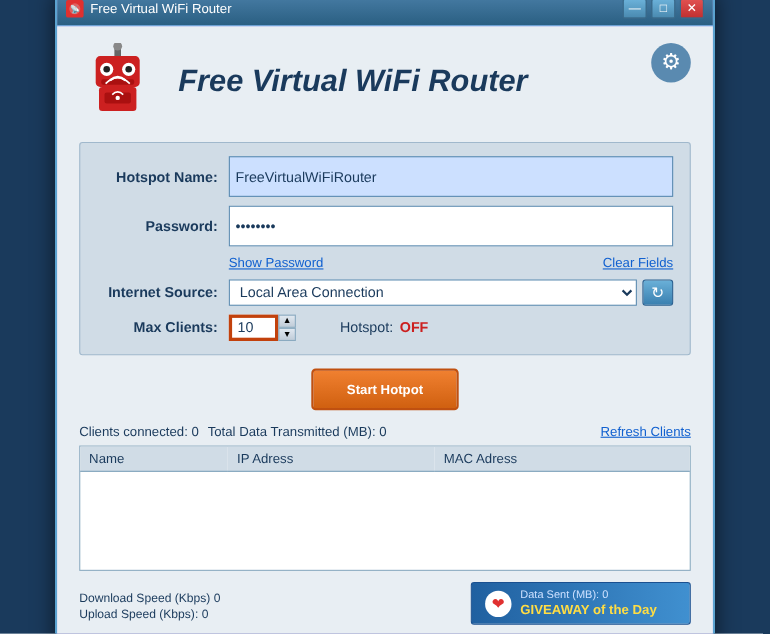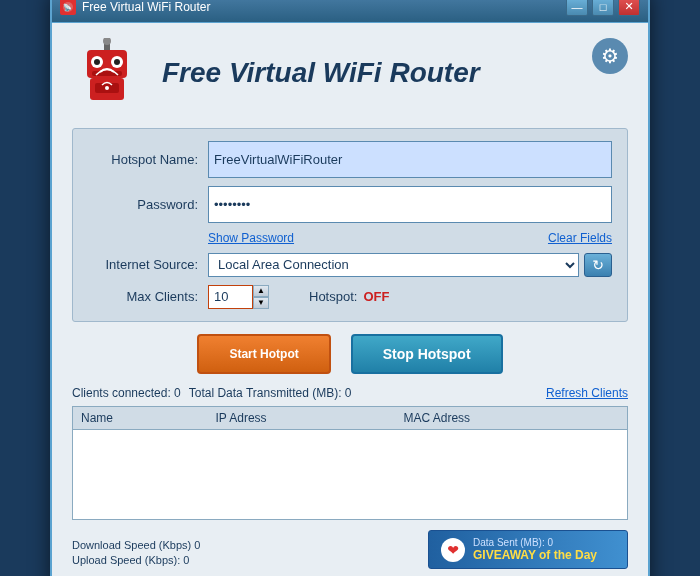--- a/index.html
+++ b/index.html
@@ -117,21 +117,21 @@
       margin-bottom: 8px;
     }
     .form-row:last-child {
       margin-bottom: 0;
     }
     .form-label {
       width: 120px;
       text-align: right;
       padding-right: 10px;
       color: #1a3a5c;
-      font-weight: 400;
+      font-weight: 700;
     }
     .form-input {
       flex: 1;
       height: 37px;
       border: 1px solid #5a8ab0;
       background: white;
       padding: 2px 5px;
       font-size: 13px;
       outline: none;
       color: #1a3a5c;
@@ -184,21 +184,21 @@
       align-items: center;
       margin-bottom: 0;
     }
     .spinner-wrapper {
       display: flex;
       align-items: center;
     }
     .spinner-input {
       width: 45px;
       height: 24px;
-      border: 1px solid #c2410c;
+      border: 3px solid #c2410c;
       background: white;
       padding: 2px 5px;
       font-size: 13px;
       text-align: left;
     }
     .spinner-btns {
       display: flex;
       flex-direction: column;
       height: 24px;
     }
@@ -442,21 +442,20 @@
         </div>
         <div class="hotspot-status">
           <span class="hotspot-label">Hotspot:</span>
           <span class="status-off">OFF</span>
         </div>
       </div>
     </div>
 
     <div class="buttons-row">
       <button class="btn-start">Start Hotpot</button>
-      <button class="btn-stop">Stop Hotspot</button>
     </div>
 
     <div class="stats-row">
       <div class="stats-left">
         <span>
           <span>Clients connected:</span>
           <span>0</span>
         </span>
         <span>
           <span>Total Data Transmitted (MB):</span>

